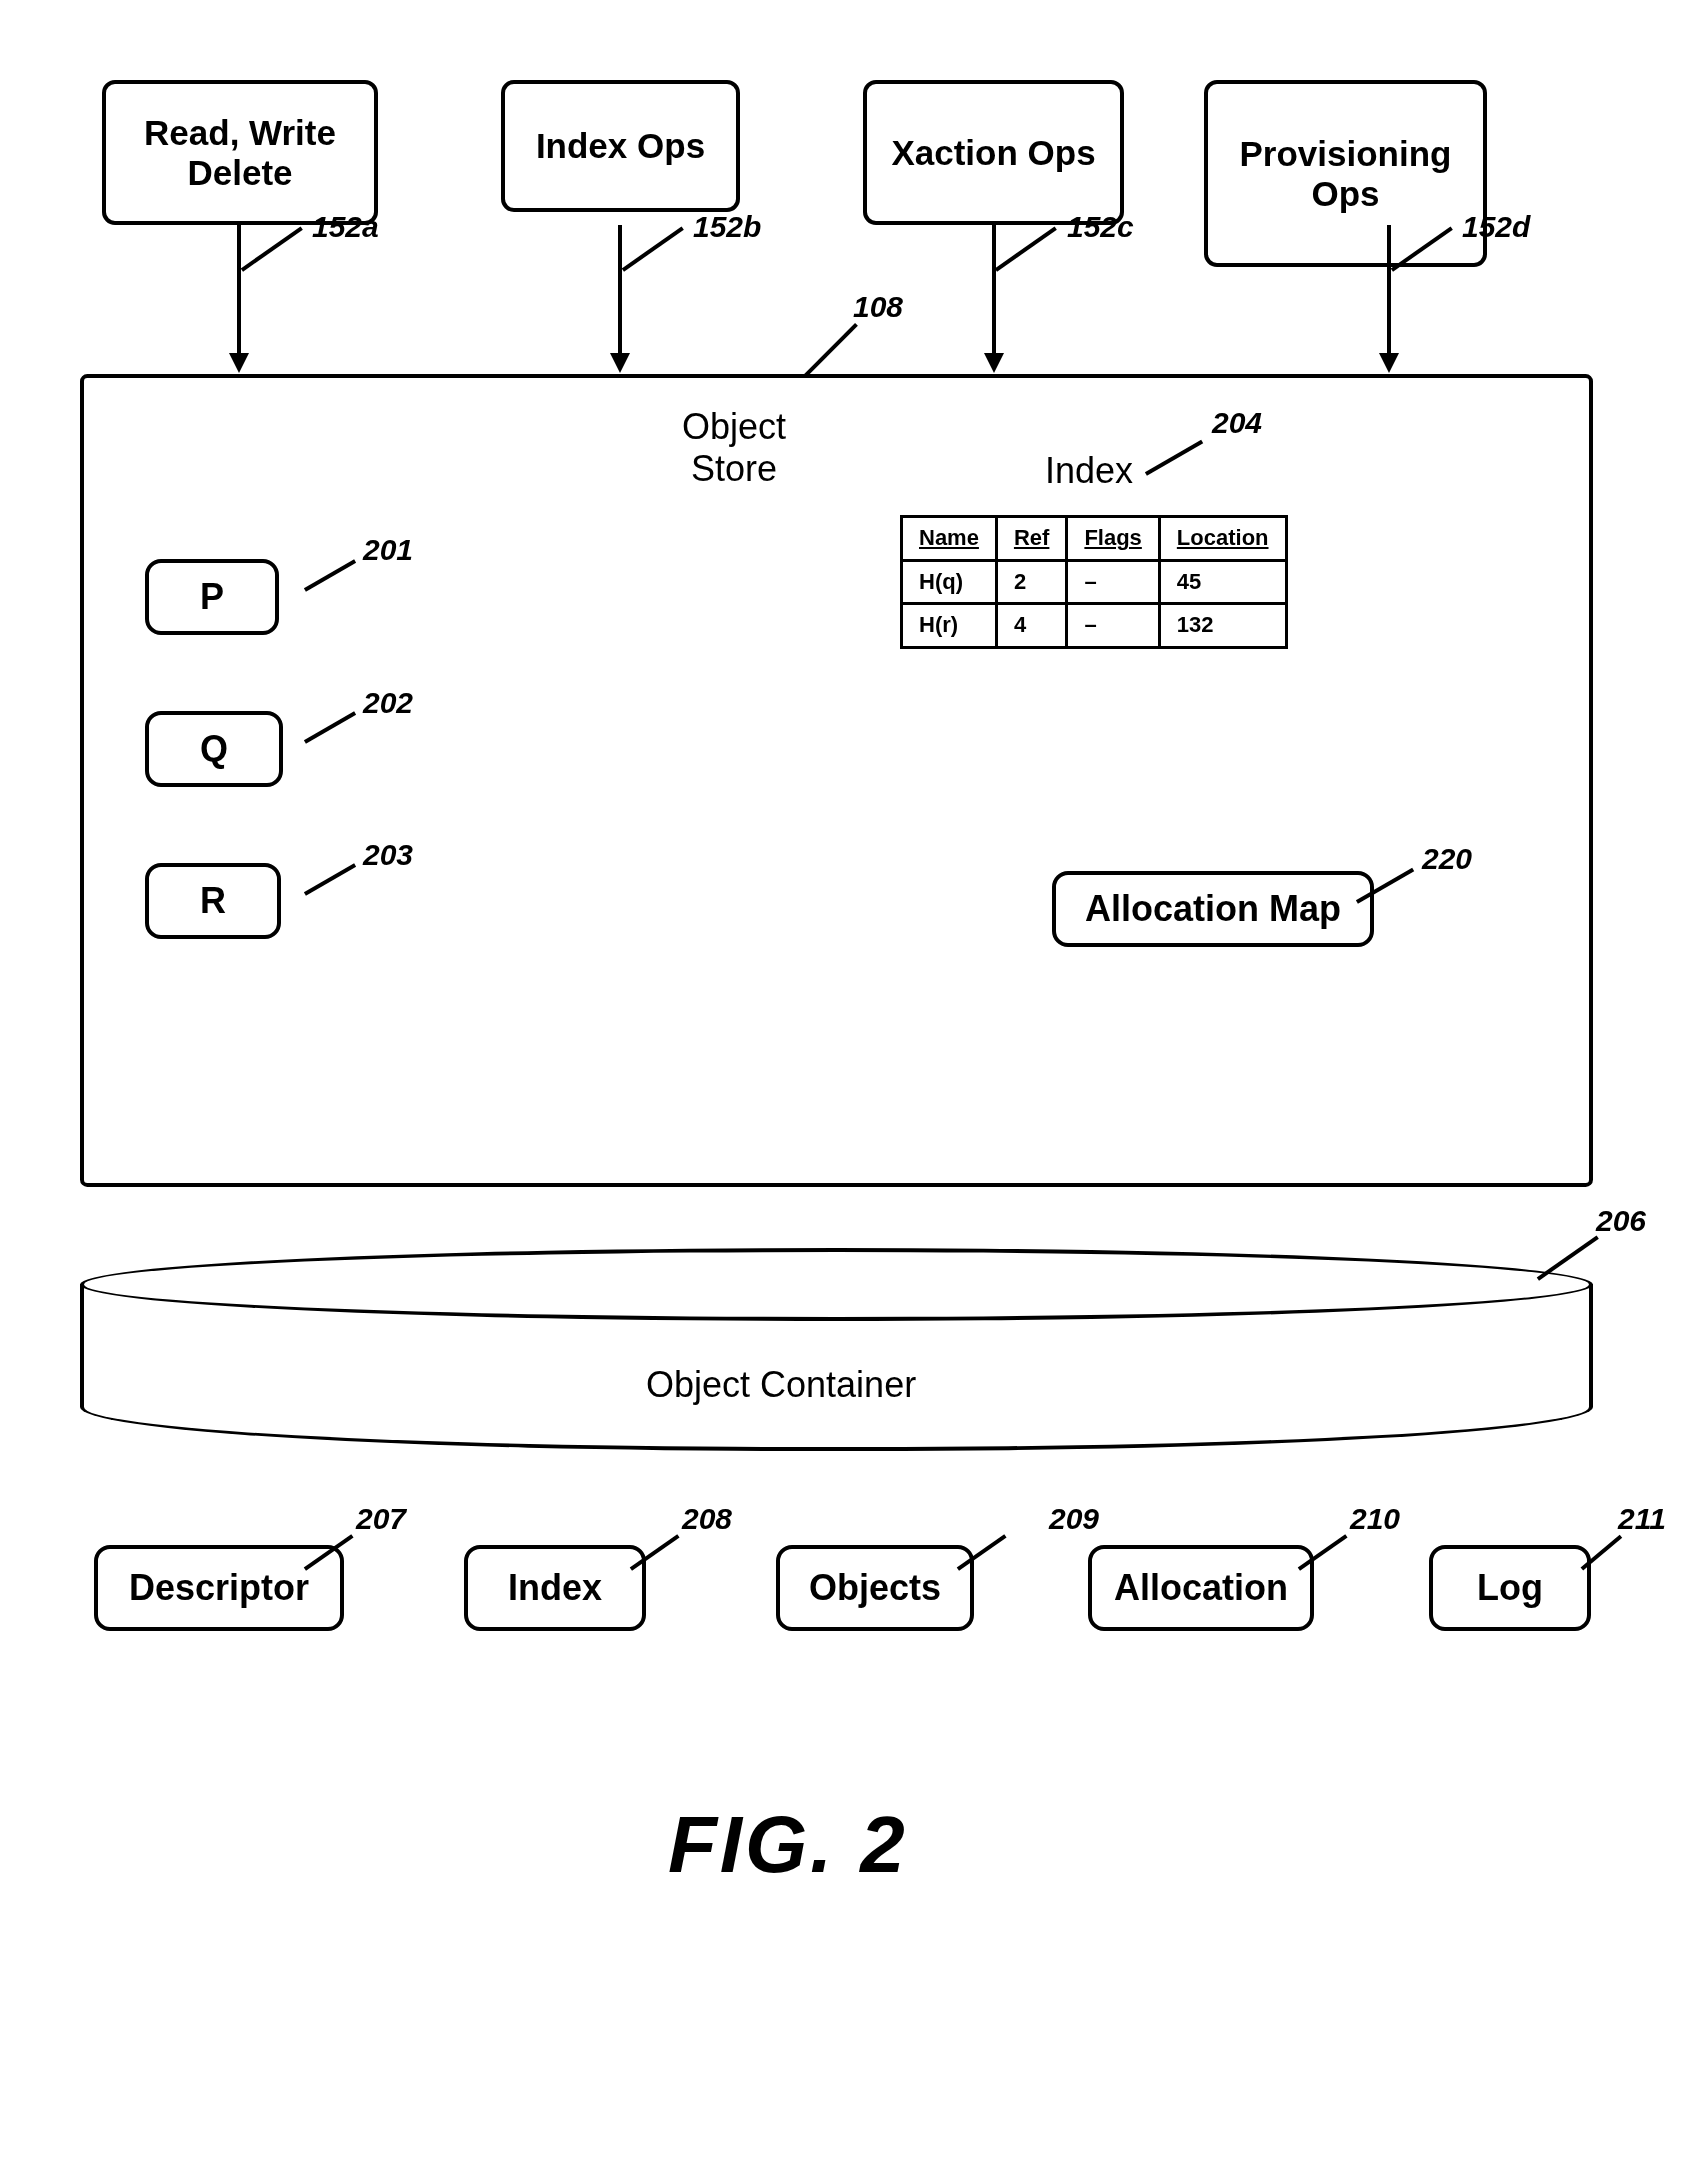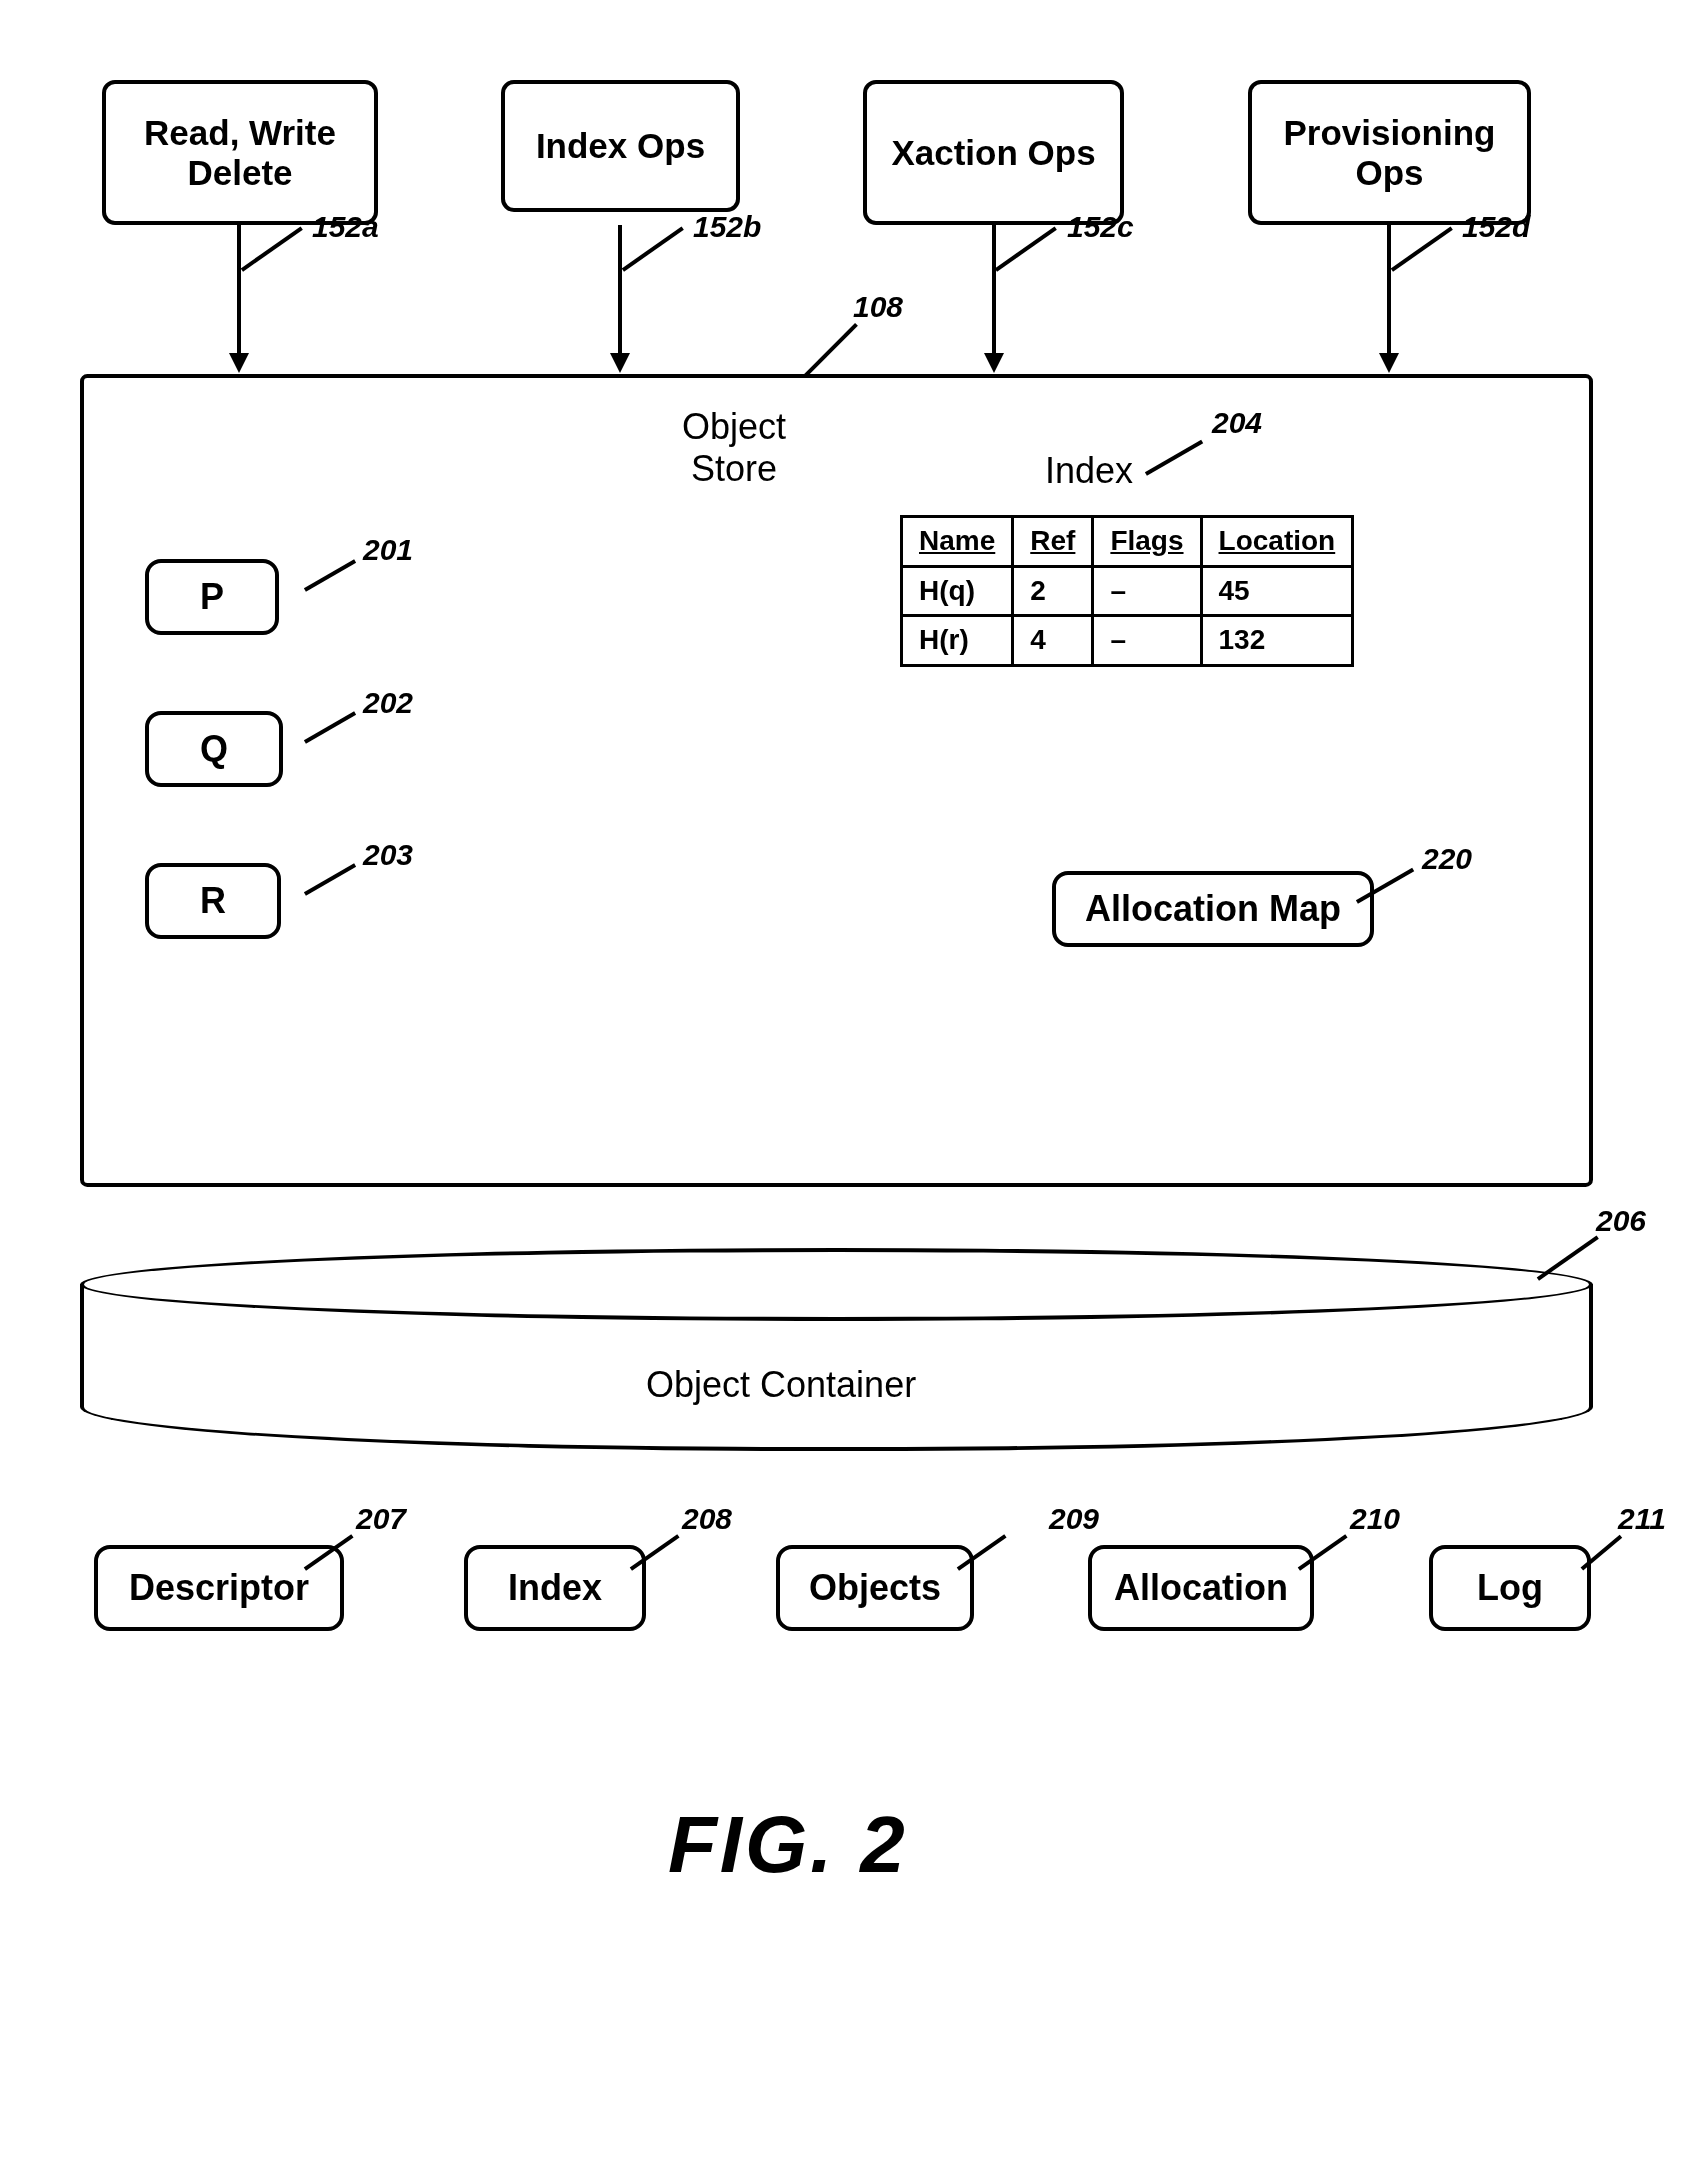--- a/index.html
+++ b/index.html
@@ -44,21 +44,21 @@
   .leader {
     position: absolute;
     width: 65px;
     height: 4.4px;
     background: #000;
     transform-origin: left center;
   }
   .index-table {
     position: absolute;
     border-collapse: collapse;
-    font-size: 28px;
+    font-size: 22px;
     font-weight: bold;
   }
   .index-table th, .index-table td {
     border: 3.6px solid #000;
     padding: 7.3px 16px;
     text-align: left;
   }
   .index-table th {
     text-decoration: underline;
     font-weight: bold;
@@ -104,21 +104,21 @@
     text-align: center;
   }
 </style>
 </head>
 <body>
 
 <div class="box" style="left:102px; top:80px; width:276px; height:145px; white-space:pre-line;">Read, Write
 Delete</div>
 <div class="box" style="left:501px; top:80px; width:239px; height:132px;">Index Ops</div>
 <div class="box" style="left:863px; top:80px; width:261px; height:145px;">Xaction Ops</div>
-<div class="box" style="left:1248px; top:80px; width:283px; height:145px; white-space:pre-line;">Provisioning
+<div class="box" style="left:1204px; top:80px; width:283px; height:187px; white-space:pre-line;">Provisioning
 Ops</div>
 
 <div class="arrow-line" style="left:237px; top:225px; width:4.4px; height:131px;"></div>
 <div class="arrowhead-down" style="left:229px; top:353px;"></div>
 
 <div class="arrow-line" style="left:618px; top:225px; width:4.4px; height:131px;"></div>
 <div class="arrowhead-down" style="left:610px; top:353px;"></div>
 
 <div class="arrow-line" style="left:992px; top:225px; width:4.4px; height:131px;"></div>
 <div class="arrowhead-down" style="left:984px; top:353px;"></div>

